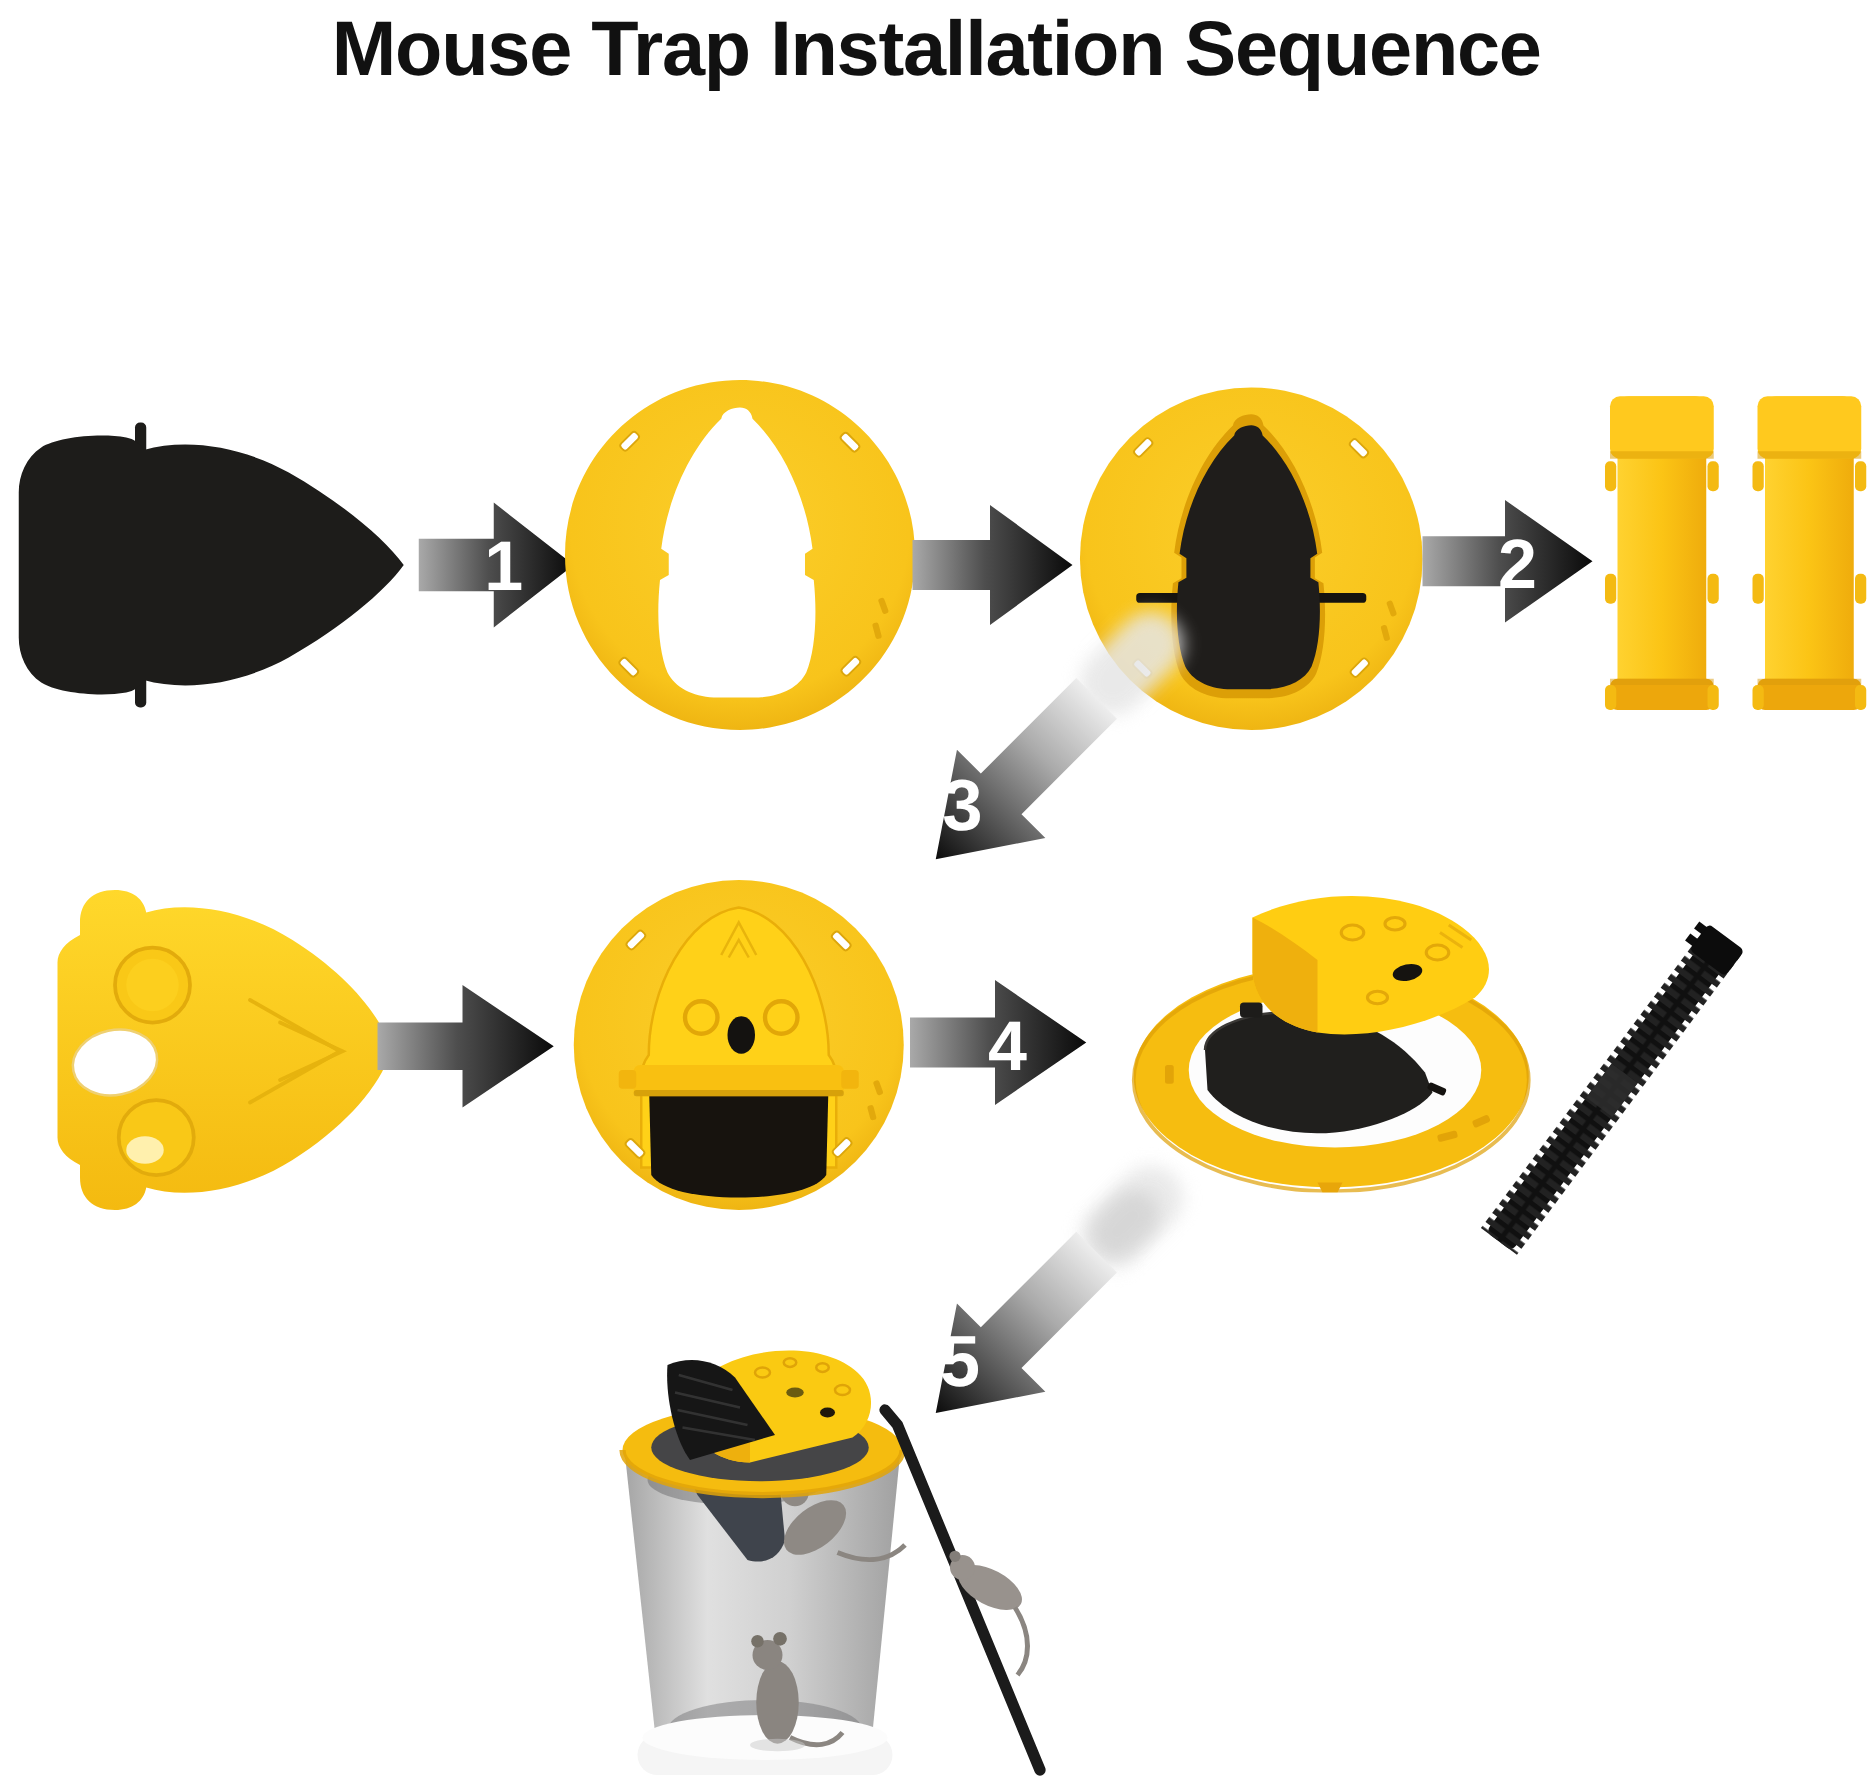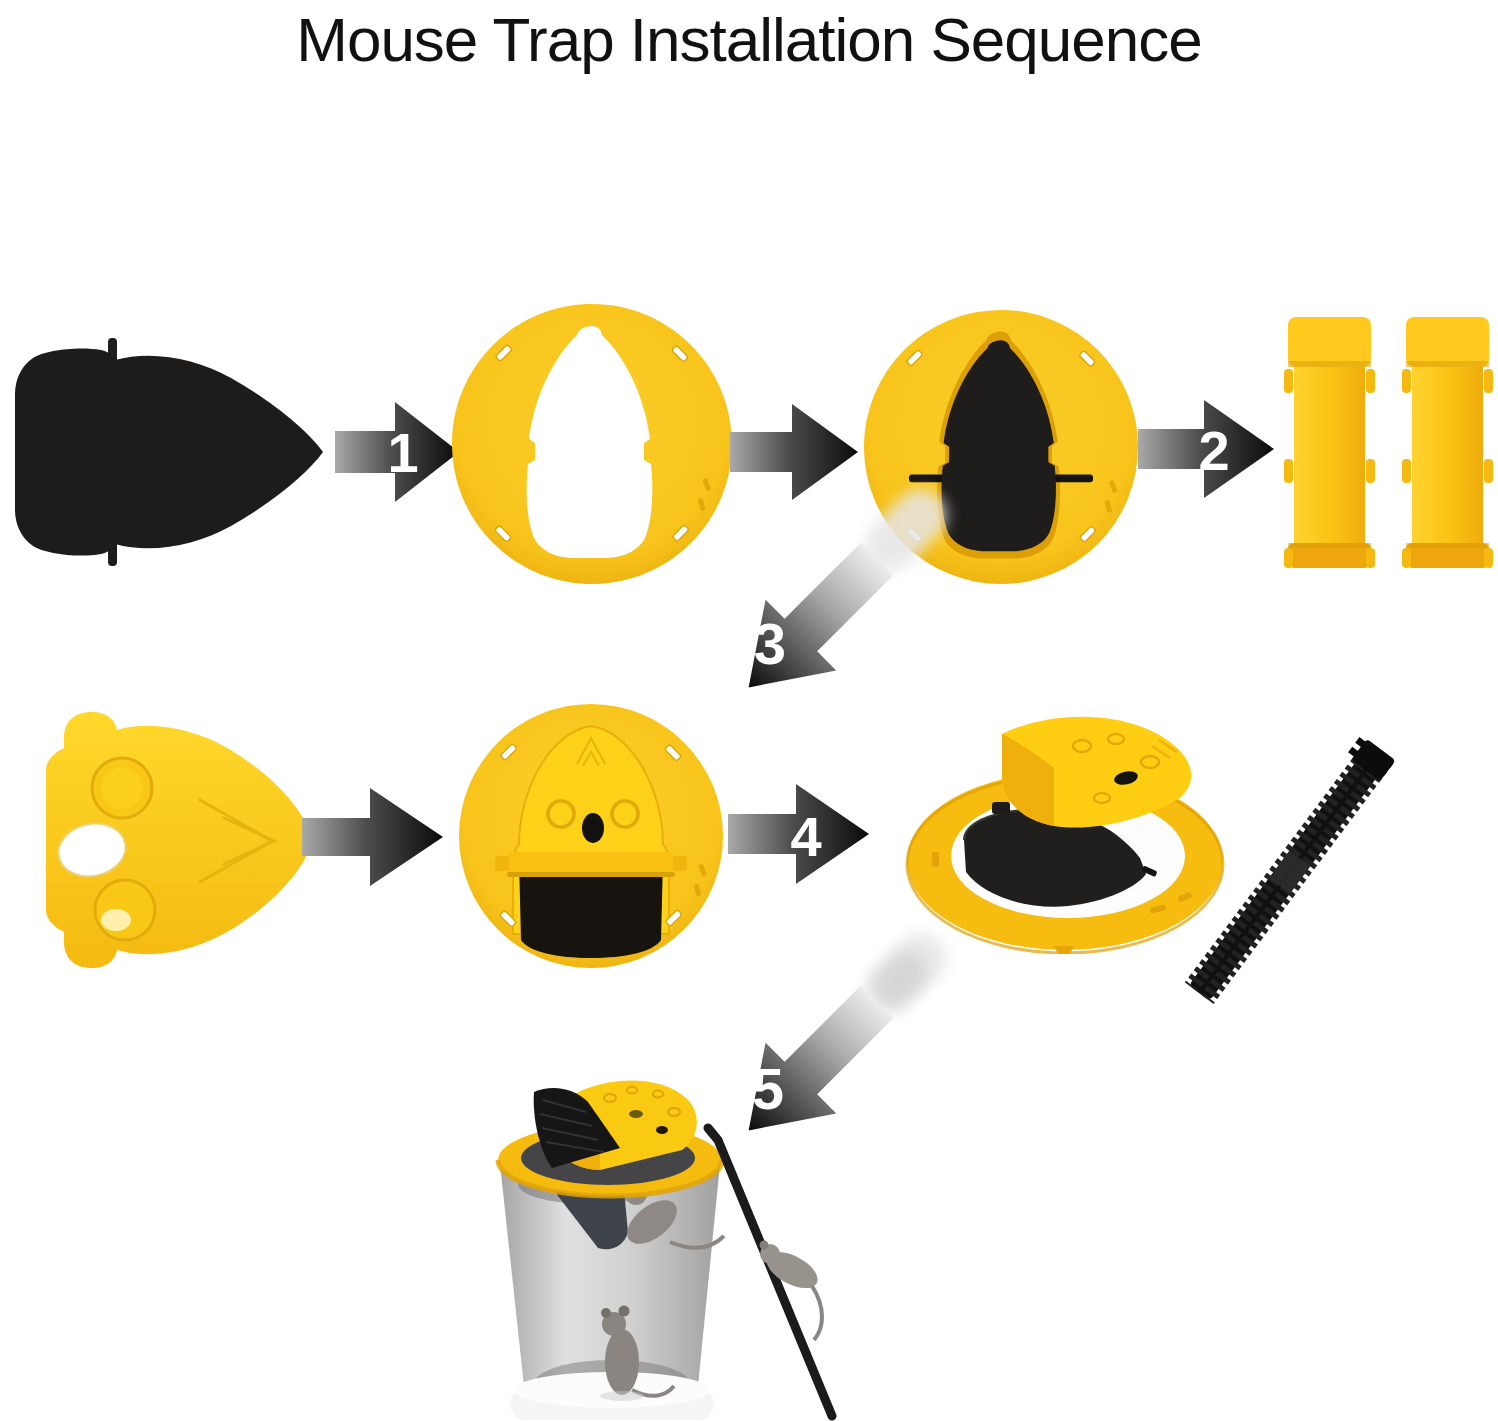--- a/index.html
+++ b/index.html
@@ -8,21 +8,21 @@
     position:relative;
     width:1498px;height:1421px;
     background:#ffffff;
     overflow:hidden;
     font-family:"Liberation Sans", sans-serif;
   }
   .abs{position:absolute;}
   .diagram-title{
     position:absolute;top:0;left:0;width:100%;
     text-align:center;
-    font-size:62px;font-weight:400;letter-spacing:-1px;
+    font-size:62px;font-weight:700;letter-spacing:-1px;
     color:#111;line-height:80px;margin:0;
     font-family:"Liberation Sans", sans-serif;
   }
   svg{display:block;}
   .step-num{
     font-family:"Liberation Sans", sans-serif;
     font-weight:bold;
     fill:#fff;
   }
 </style>

